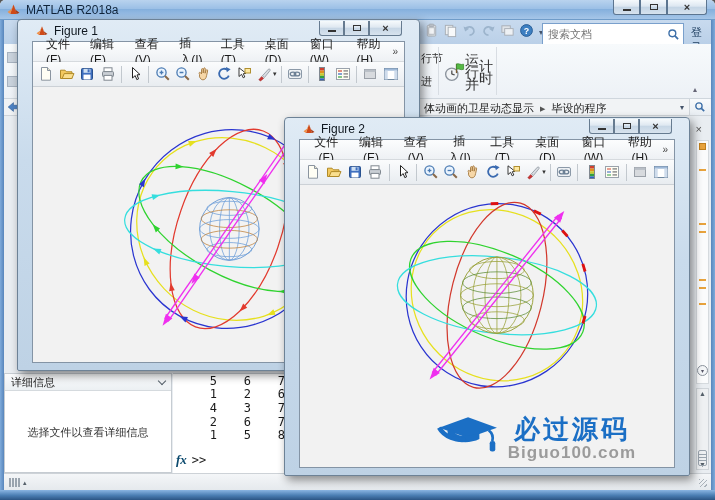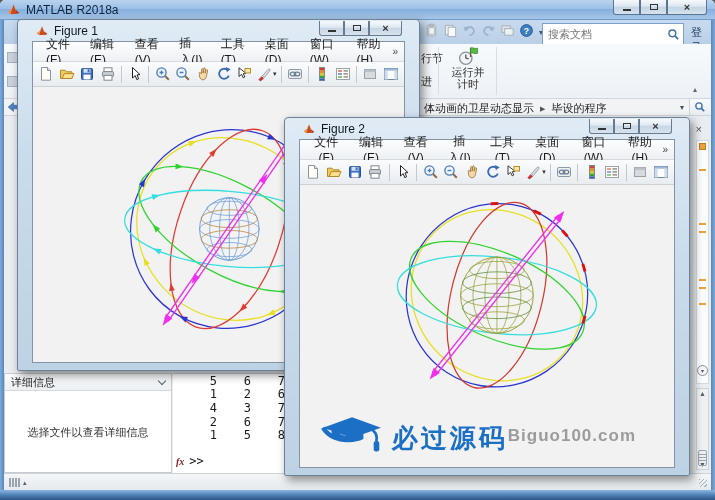--- a/index.html
+++ b/index.html
@@ -35,21 +35,21 @@
     border:1px solid #7aa0cc;display:flex;align-items:center;padding:0 3px;}
   .search-box input{border:none;outline:none;flex:1;font-size:11px;font-family:"Liberation Sans",sans-serif;
     color:#333;background:transparent;min-width:0;}
   .login{position:absolute;left:687px;top:5px;font-size:11px;color:#1a3a5c;}
   
   .toolstrip{position:absolute;left:4px;top:44px;width:707px;height:55px;
     background:linear-gradient(#f7fafc,#edf1f6);border-bottom:1px solid #cfd6dd;}
   .ts-partial{position:absolute;font-size:11px;color:#333;}
   .ts-sep{position:absolute;top:3px;width:1px;height:48px;background:#d8dde3;}
   .run-time-btn{position:absolute;left:439px;top:2px;width:50px;height:51px;display:flex;
-    flex-direction:column;align-items:center;font-size:11px;color:#333;line-height:12px;text-align:center;}
+    flex-direction:row;align-items:center;font-size:14px;color:#333;line-height:12px;text-align:center;}
   .ts-collapse{position:absolute;right:14px;bottom:4px;font-size:8px;color:#667;}
   .ts-mini{position:absolute;width:11px;height:11px;background:#c9d2dc;border:1px solid #a7b2bf;}
   
   .breadcrumb{position:absolute;left:4px;top:99px;width:707px;height:17px;background:#f1f3f5;
     border-bottom:1px solid #cfd4d9;font-size:11px;color:#222;}
   .bc-back{position:absolute;left:2px;top:1px;}
   .bc-content{position:absolute;left:420px;top:2px;display:flex;align-items:center;gap:6px;white-space:nowrap;}
   .bc-sep{font-size:7px;color:#555;}
   .bc-dropdown{position:absolute;right:27px;top:4px;font-size:8px;color:#44536a;}
   .bc-search{position:absolute;right:1px;top:0;width:21px;height:16px;border-left:1px solid #cfd4d9;
@@ -77,21 +77,21 @@
   .dp-header{height:17px;background:linear-gradient(#fafbfc,#ecf0f3);border-bottom:1px solid #d5dade;
     display:flex;align-items:center;padding:0 6px;font-size:11px;color:#222;}
   .chev{width:6px;height:6px;border-right:1.5px solid #55606a;border-bottom:1.5px solid #55606a;
     transform:rotate(45deg);margin-left:auto;margin-top:-3px;}
   .dp-body{height:82px;display:flex;align-items:center;justify-content:center;font-size:11px;color:#333;}
   .command-window{position:absolute;left:169px;top:257px;width:121px;height:100px;background:#fff;
     border-top:1px solid #c6ccd2;}
   .cw-row{display:flex;padding-left:10px;height:13.6px;align-items:center;}
   .cw-cell{width:34px;text-align:right;font-family:"DejaVu Sans Mono",monospace;font-size:12px;color:#1a1a1a;}
   .cw-prompt{position:absolute;left:3px;bottom:5px;display:flex;align-items:baseline;}
-  .fx{font-family:"Liberation Serif",serif;font-style:italic;font-weight:bold;font-size:10px;color:#7f1d1d;}
+  .fx{font-family:"Liberation Serif",serif;font-style:italic;font-weight:bold;font-size:13px;color:#0c4a6e;}
   .gtgt{font-family:"DejaVu Sans Mono",monospace;font-size:12px;color:#222;margin-left:5px;}
   
   .statusbar{position:absolute;left:4px;top:473px;width:707px;height:17px;
     background:linear-gradient(#f4f6f8,#e5e9ed);border-top:1px solid #cdd2d7;}
   .status-widget{position:absolute;left:5px;top:4px;display:flex;align-items:flex-end;gap:1px;}
   .sbar{width:2px;height:9px;background:#9aa4ae;}
   .status-caret{font-size:7px;color:#55606a;margin-left:2px;}
   .grip{position:absolute;right:4px;top:5px;width:8px;height:8px;
     background:repeating-linear-gradient(135deg,#aab2ba 0 1px,transparent 1px 3px);}
   
@@ -116,21 +116,21 @@
   .menu-overflow{margin-left:auto;font-size:10px;color:#444;padding-right:2px;}
   .fig-toolbar{height:25px;background:linear-gradient(#fbfcfd,#e8ecf0);border-bottom:1px solid #ccd1d6;
     display:flex;align-items:center;padding:0 3px;flex:none;}
   .tbtn{width:21px;height:21px;display:flex;align-items:center;justify-content:center;}
   .tsep{width:1px;height:17px;background:#c2c8ce;margin:0 3px;}
   .brush-caret{font-size:7px;color:#333;margin:0 1px 0 -2px;}
   .fig-canvas{flex:1;background:#f2f2f2;position:relative;overflow:hidden;}
   .fig-canvas svg.plot{position:absolute;left:0;top:0;width:100%;height:100%;}
   
   .watermark{position:absolute;right:38px;bottom:6px;display:flex;align-items:center;gap:9px;z-index:5;}
-  .wm-text{display:flex;flex-direction:row;line-height:1;}
+  .wm-text{display:flex;flex-direction:column;line-height:1;}
   .wm-cn{font-size:26px;font-weight:bold;letter-spacing:3px;}
   .wm-en{font-size:17px;font-weight:bold;margin-top:2px;letter-spacing:1px;}
   .icon16{width:16px;height:16px;display:inline-flex;}
 </style>
 </head>
 <body>
 
 <div class="screen">
 
   <div class="main-titlebar">

